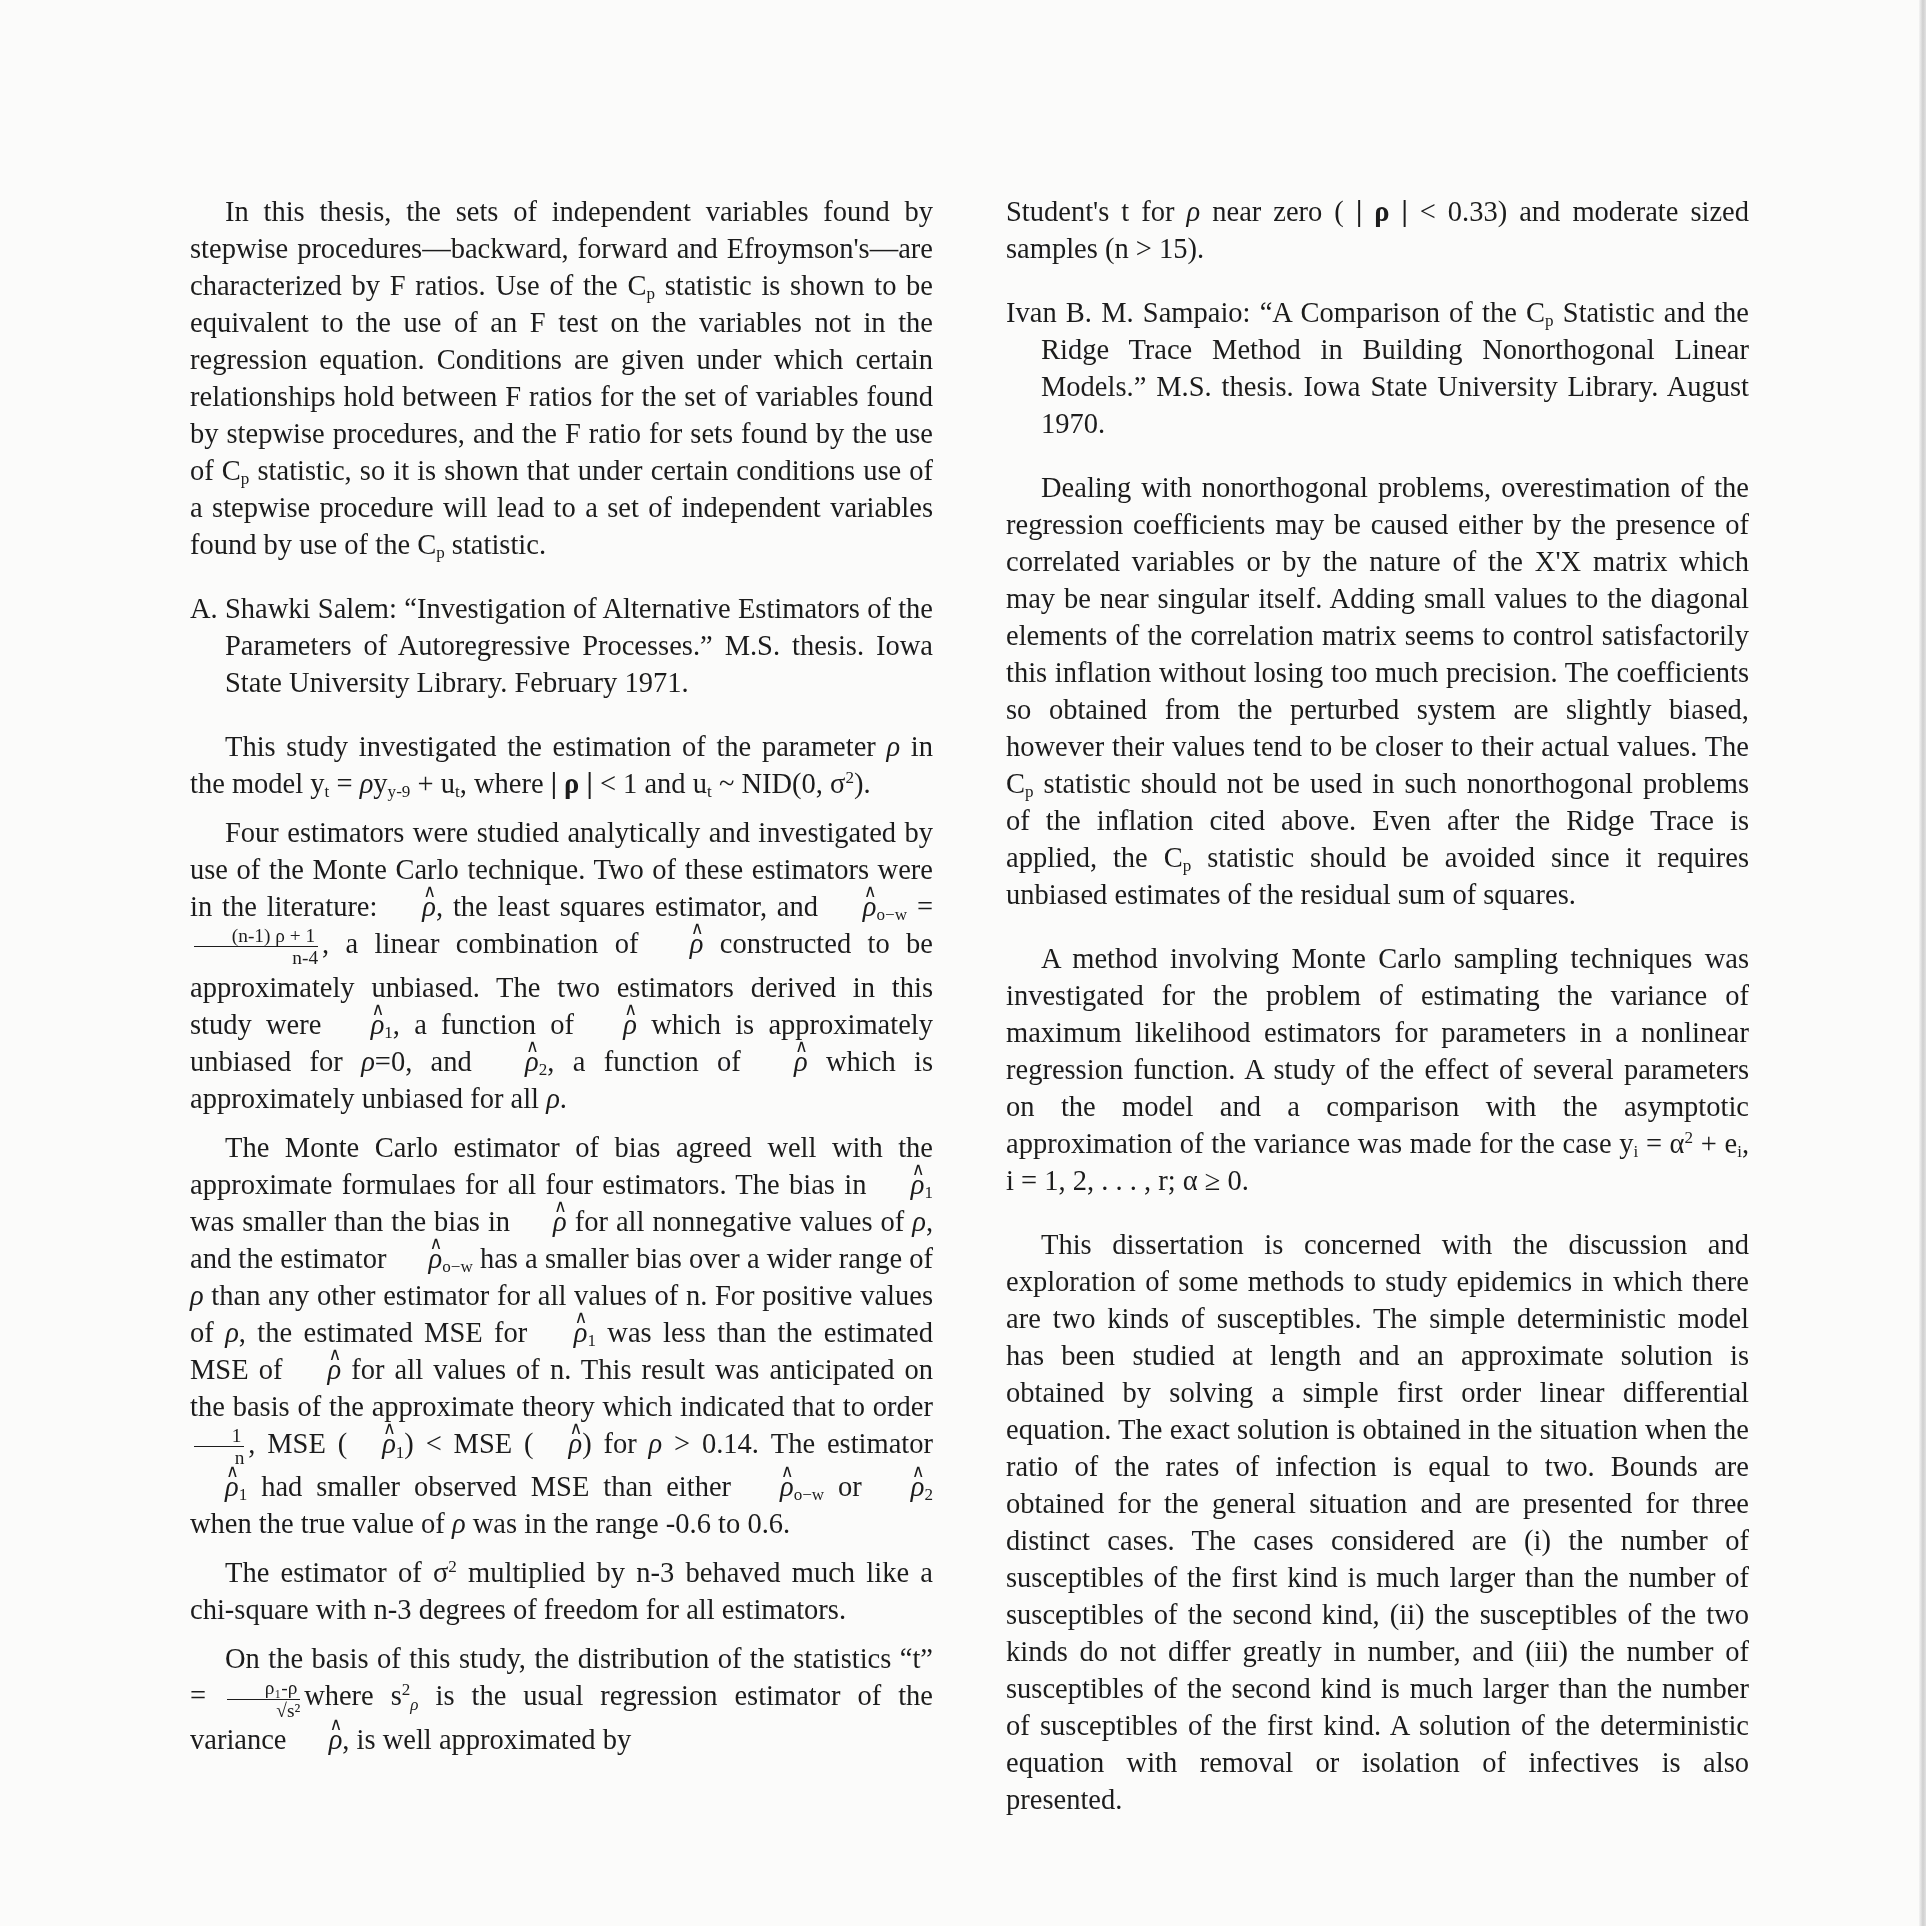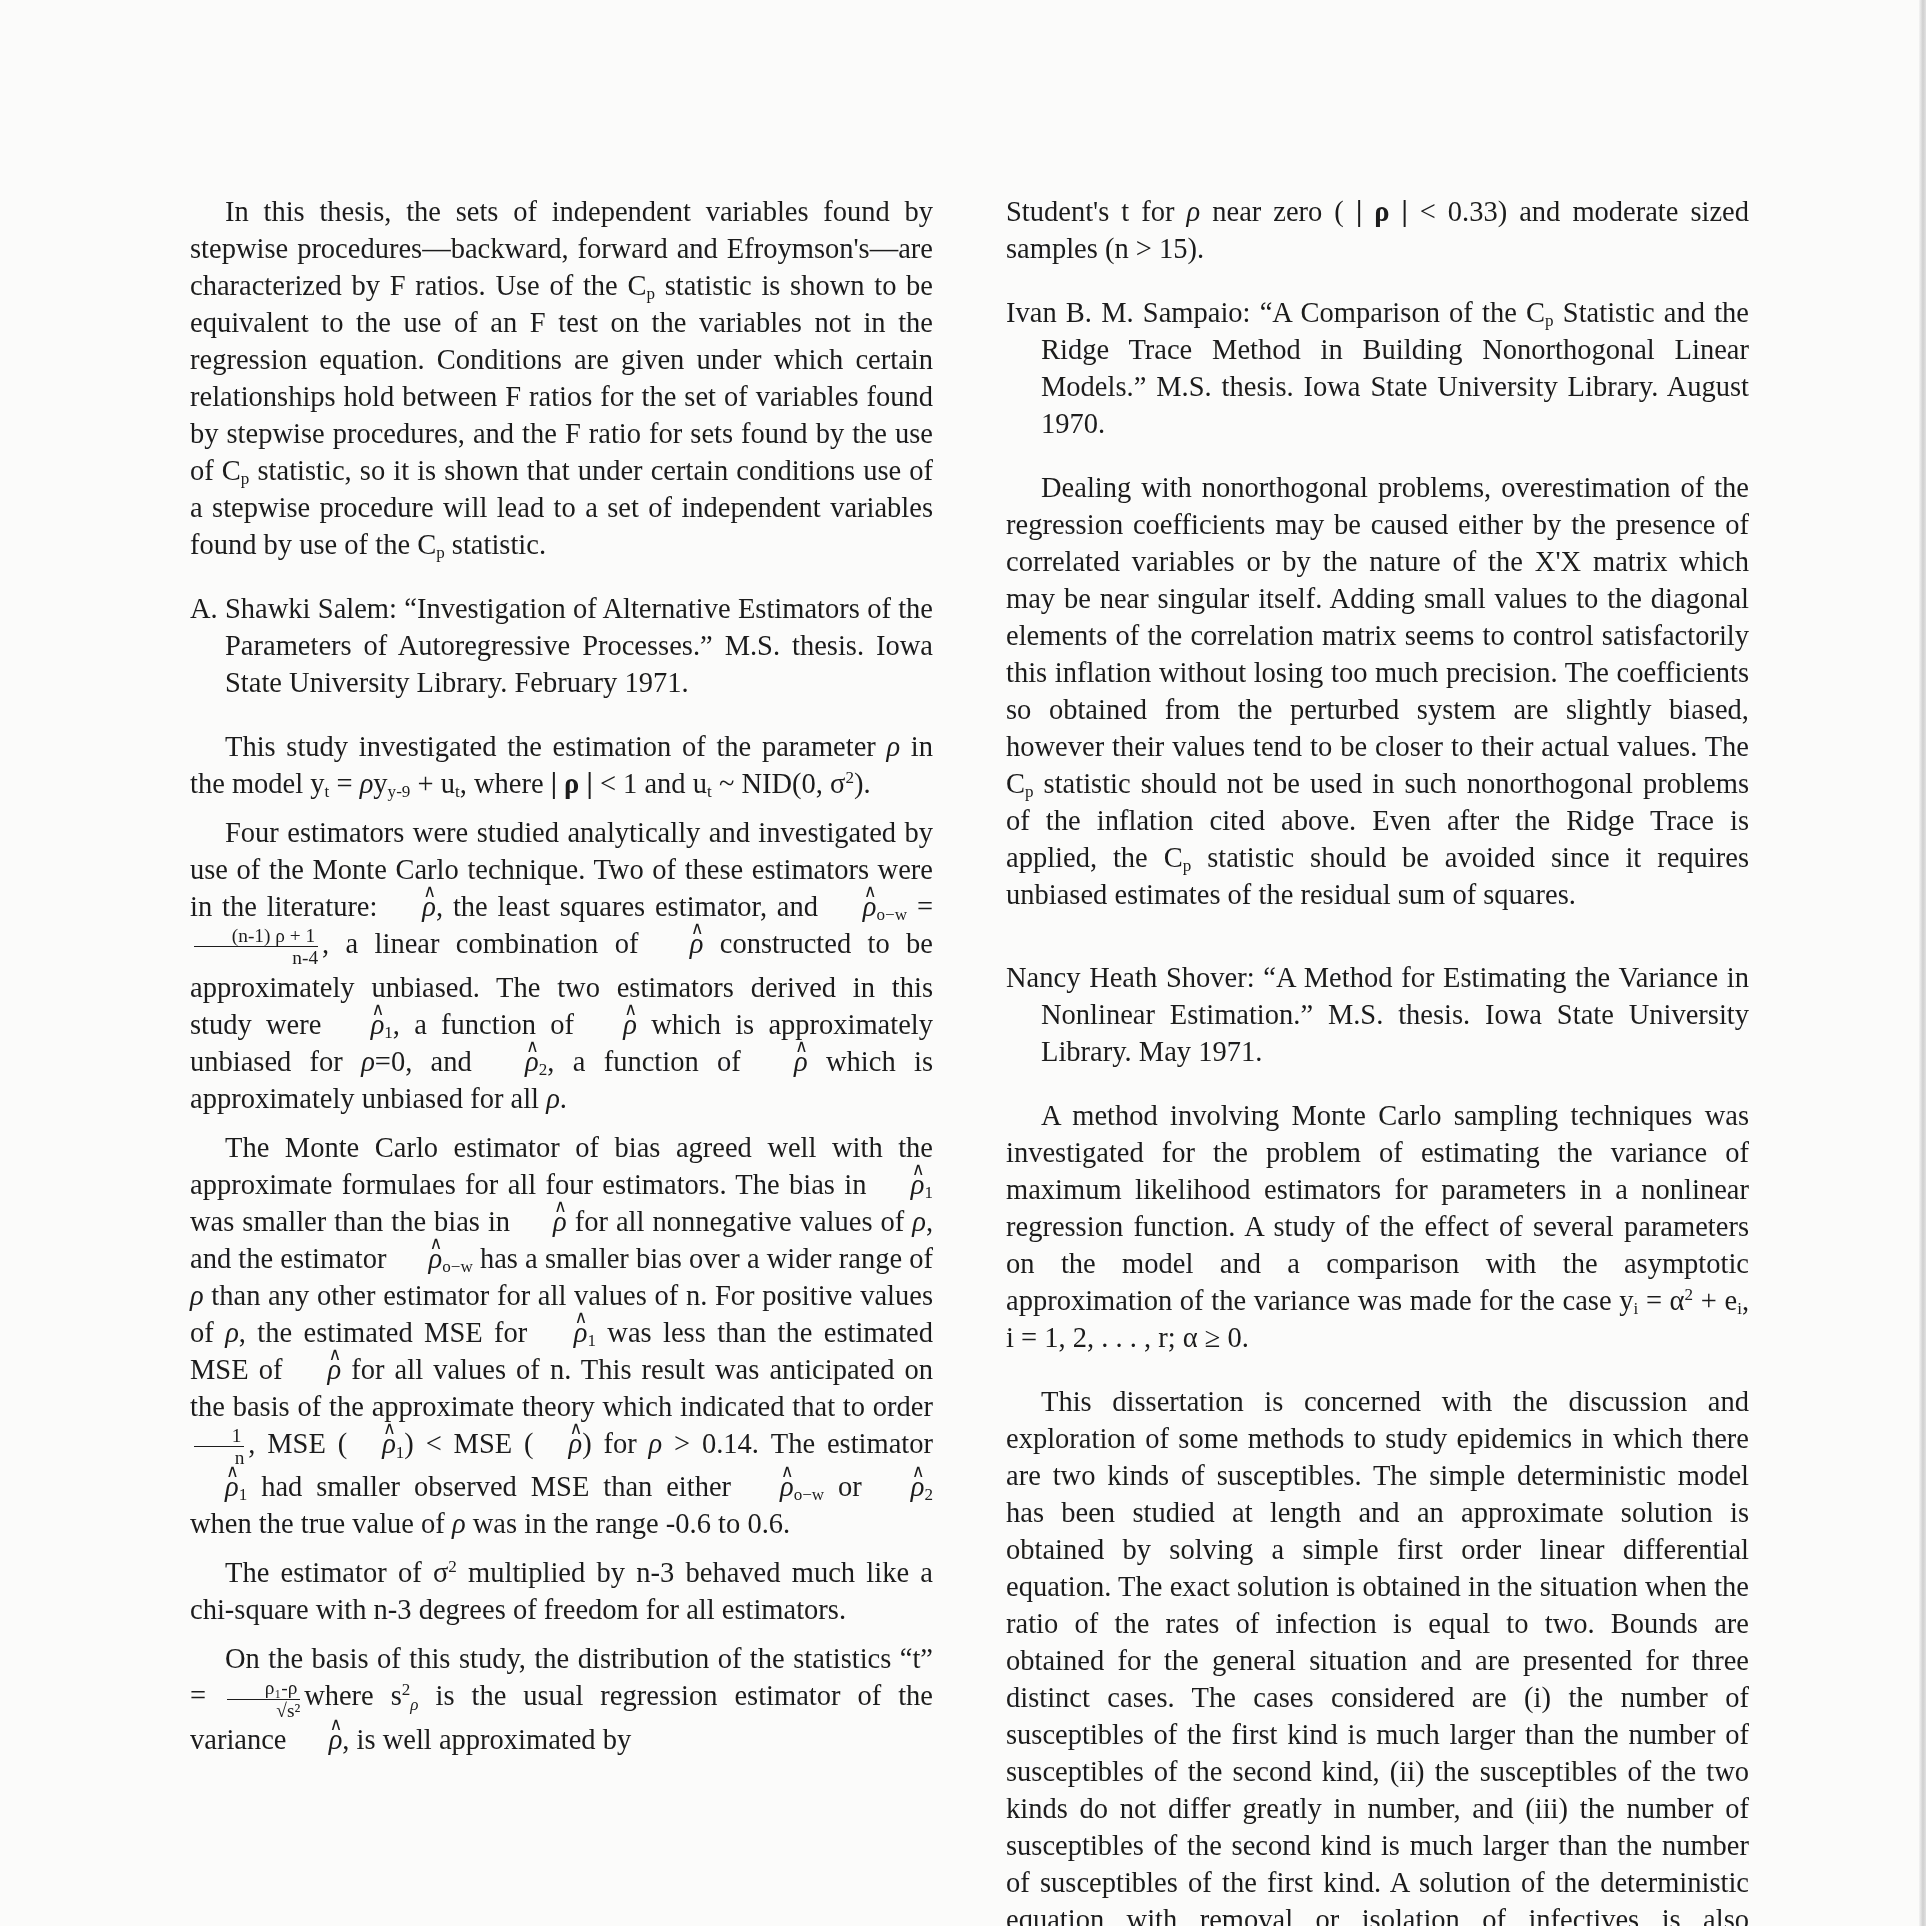--- a/index.html
+++ b/index.html
@@ -61,21 +61,20 @@
   <p class="indent gap-sm"><span>On the basis of this study, the distribution of the statistics “t” = </span><span class="frac"><span class="num">ρ₁-ρ</span><span class="den">√s²</span></span><span>where s</span><sup>2</sup><sub class="rho">ρ</sub><span> is the usual regression estimator of the variance </span><span class="hat">ρ</span><span>, is well approximated by</span></p>
 </div>
 
 <div class="col col-right">
   <p><span>Student's t for </span><span class="rho">ρ</span><span> near zero ( </span><b>| ρ |</b><span> &lt; 0.33) and mod­erate sized samples (n &gt; 15).</span></p>
 
   <p class="citation gap"><span class="author">Ivan B. M. Sampaio:</span><span> “A Comparison of the C</span><sub>p</sub><span> Statis­tic and the Ridge Trace Method in Building Non­orthogonal Linear Models.” M.S. thesis. Iowa State University Library. August 1970.</span></p>
 
   <p class="indent gap"><span>Dealing with nonorthogonal problems, overestima­tion of the regression coefficients may be caused either by the presence of correlated variables or by the nature of the X'X matrix which may be near singular itself. Adding small values to the diagonal elements of the correlation matrix seems to control satisfactorily this inflation without losing too much precision. The coeffi­cients so obtained from the perturbed system are slight­ly biased, however their values tend to be closer to their actual values. The C</span><sub>p</sub><span> statistic should not be used in such nonorthogonal problems of the inflation cited above. Even after the Ridge Trace is applied, the C</span><sub>p</sub><span> statistic should be avoided since it requires unbiased estimates of the residual sum of squares.</span></p>
 
-  <p class="citation gap-lg"><span class="author">Nancy Heath Shover:</span><span> “A Method for Estimating the Variance in Nonlinear Estimation.” M.S. thesis. Iowa State University Library. May 1971.</span></p>
 
   <p class="indent gap"><span>A method involving Monte Carlo sampling tech­niques was investigated for the problem of estimating the variance of maximum likelihood estimators for par­ameters in a nonlinear regression function. A study of the effect of several parameters on the model and a comparison with the asymptotic approximation of the variance was made for the case y</span><sub>i</sub><span> = α</span><sup>2</sup><span> + e</span><sub>i</sub><span>, i = 1, 2, . . . , r; α ≥ 0.</span></p>
 
 
   <p class="indent gap">This dissertation is concerned with the discussion and exploration of some methods to study epidemics in which there are two kinds of susceptibles. The simple deterministic model has been studied at length and an approximate solution is obtained by solving a simple first order linear differential equation. The exact solu­tion is obtained in the situation when the ratio of the rates of infection is equal to two. Bounds are obtained for the general situation and are presented for three distinct cases. The cases considered are (i) the number of susceptibles of the first kind is much larger than the number of susceptibles of the second kind, (ii) the sus­ceptibles of the two kinds do not differ greatly in num­ber, and (iii) the number of susceptibles of the second kind is much larger than the number of susceptibles of the first kind. A solution of the deterministic equation with removal or isolation of infectives is also presented.</p>
 
 </div>
 
 
 </body></html>

